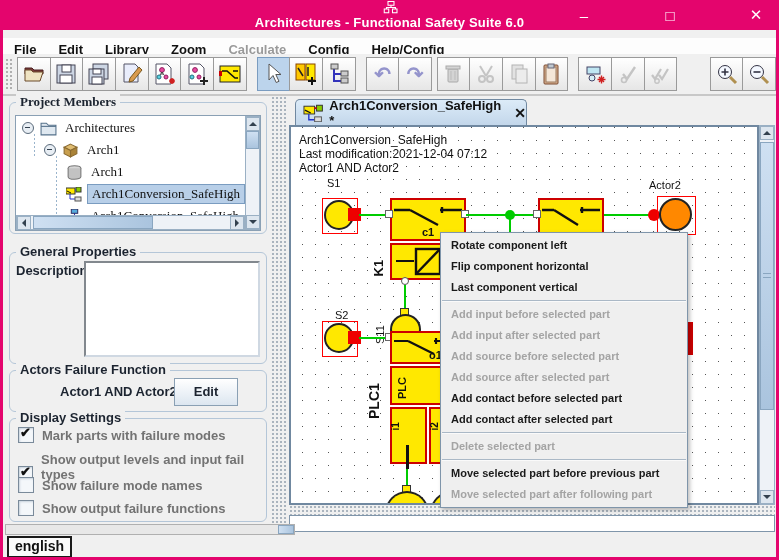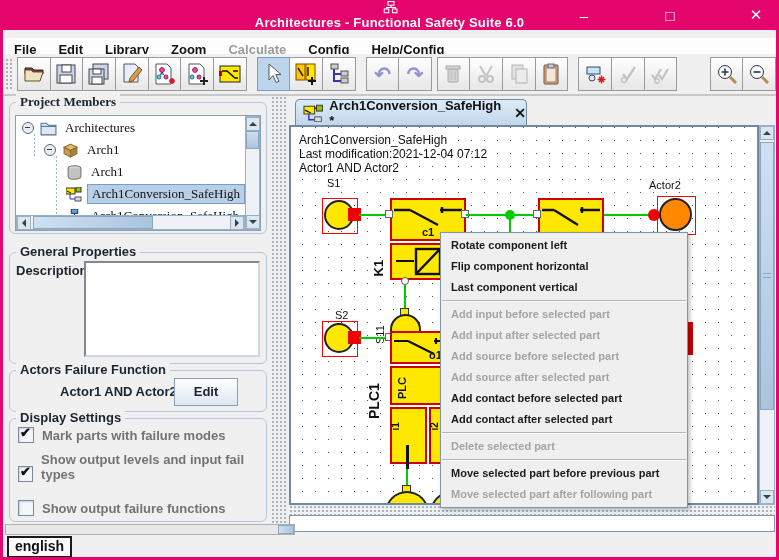--- a/index.html
+++ b/index.html
@@ -355,20 +355,24 @@
   <div class="grp" style="left:6px;top:418px;width:256px;height:102px;">
     <span class="ttl">Display Settings</span>
     <div class="optrow" style="left:8px;top:8px;">
       <span class="cb checked"></span>
       <span>Mark parts with failure modes</span>
     </div>
     <div class="optrow" style="left:8px;top:33px;">
       <span class="cb checked"></span>
       <span>Show output levels and input fail types</span>
     </div>
+    <div class="optrow" style="left:8px;top:58px;">
+      <span class="cb"></span>
+      <span>Show failure mode names</span>
+    </div>
     <div class="optrow" style="left:8px;top:81px;">
       <span class="cb"></span>
       <span>Show output failure functions</span>
     </div>
   </div>
 
   <div class="dots" style="position:absolute;left:268px;top:96px;width:15px;height:428px;"></div>
 
   <div class="tab">
     <svg class="ticon" viewBox="0 0 22 18">

